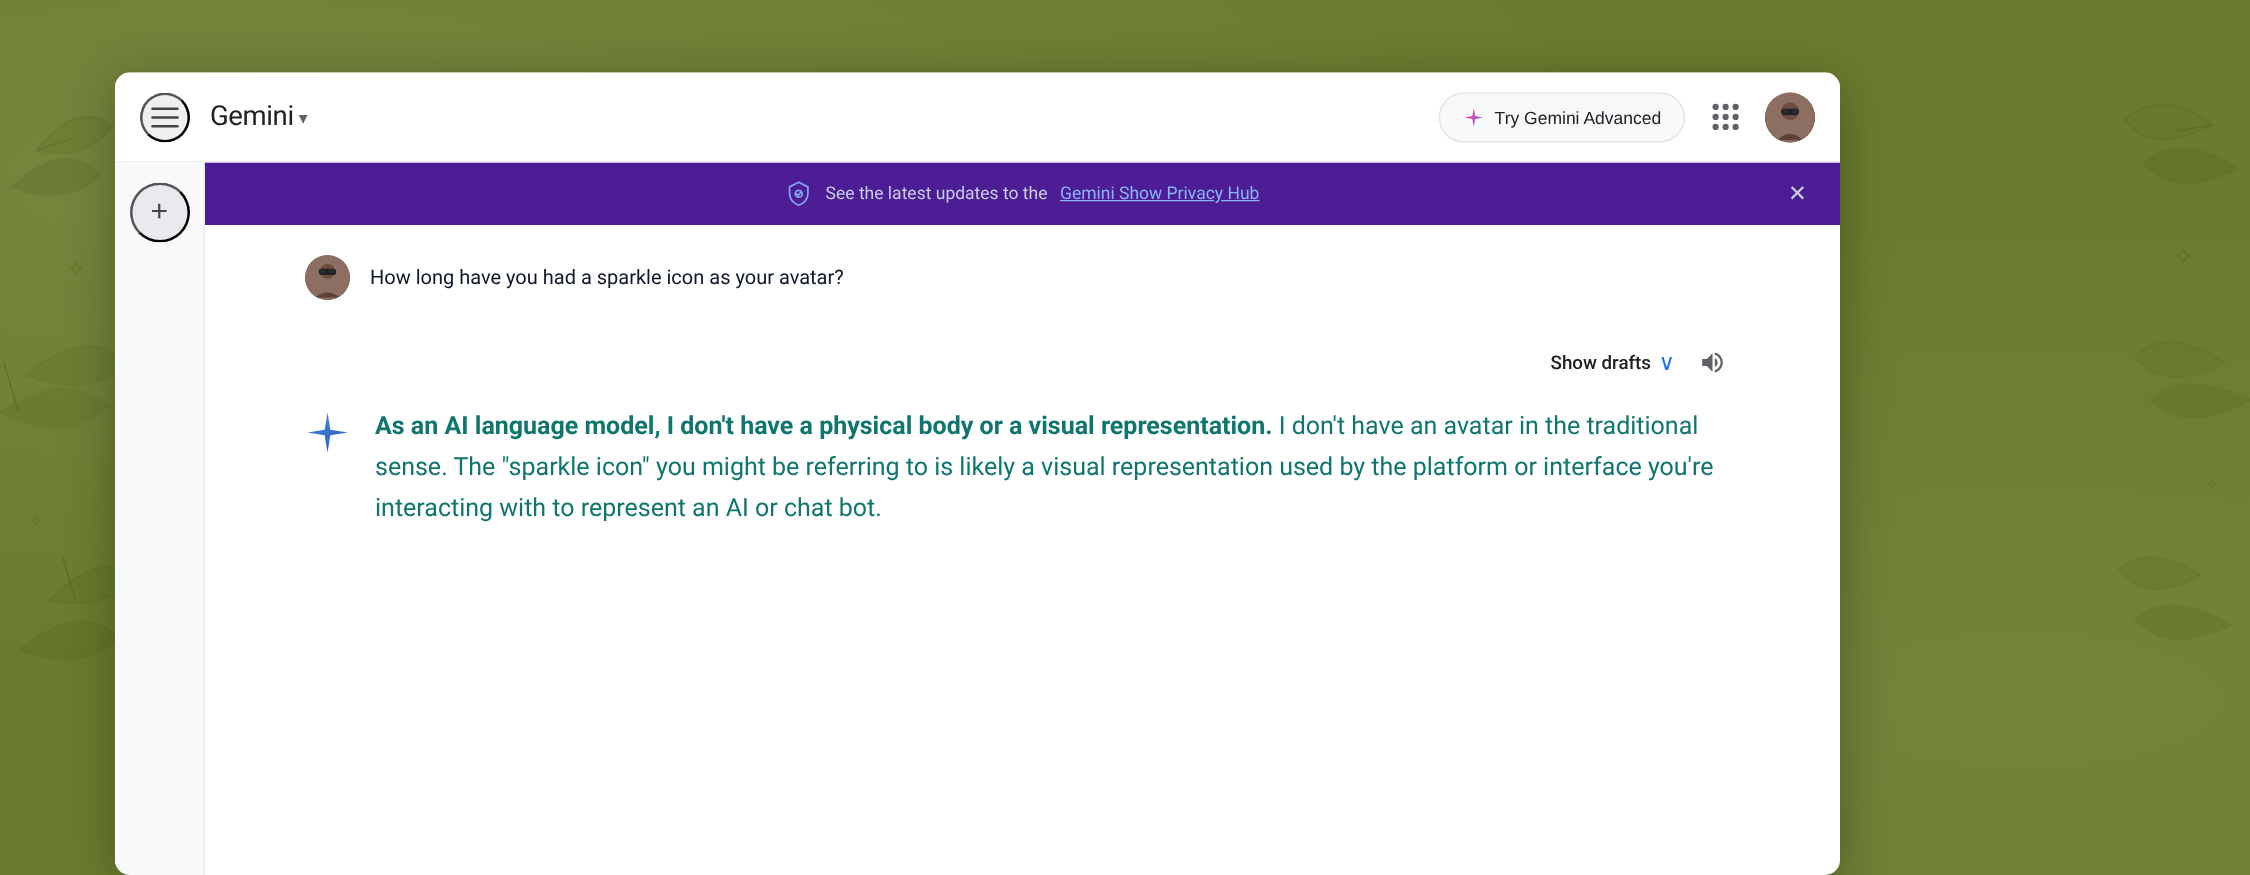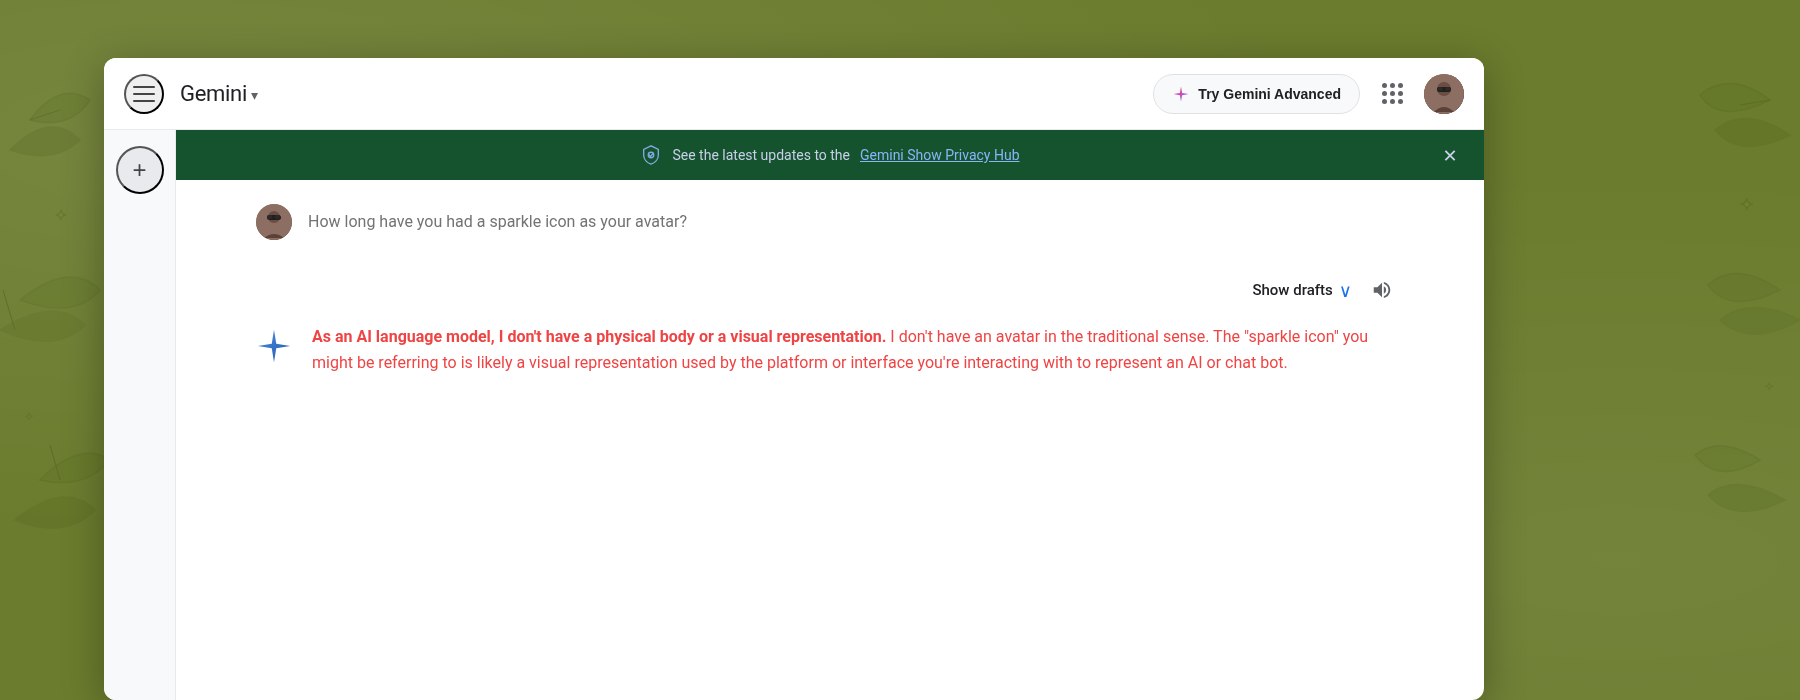--- a/index.html
+++ b/index.html
@@ -19,21 +19,21 @@
     }
 
     .leaf-svg {
       position: absolute;
       opacity: 0.7;
     }
 
     
     .browser-window {
       position: absolute;
-      left: 104px;
+      left: 92px;
       top: 58px;
       width: 1380px;
       height: 642px;
       background: #ffffff;
       border-radius: 12px;
       box-shadow: 0 8px 40px rgba(0,0,0,0.3);
       display: flex;
       flex-direction: column;
       overflow: hidden;
     }
@@ -93,21 +93,21 @@
     .try-advanced-btn {
       display: flex;
       align-items: center;
       gap: 8px;
       background: #f8f9fa;
       border: 1px solid #e0e0e0;
       border-radius: 20px;
       padding: 10px 18px;
       cursor: pointer;
       font-size: 14px;
-      font-weight: 700;
+      font-weight: 400;
       color: #202124;
       transition: background 0.2s;
     }
 
     .sparkle-icon-btn {
       width: 18px;
       height: 18px;
       flex-shrink: 0;
     }
 
@@ -203,21 +203,21 @@
     
     .chat-main {
       flex: 1;
       display: flex;
       flex-direction: column;
       overflow: hidden;
     }
 
     
     .notification-banner {
-      background: #14532d;
+      background: #4c1d95;
       color: #ffffff;
       display: flex;
       align-items: center;
       justify-content: center;
       padding: 14px 20px;
       font-size: 14px;
       gap: 10px;
       flex-shrink: 0;
       position: relative;
     }
@@ -278,21 +278,21 @@
       background: linear-gradient(160deg, #a0836a 20%, #6d4c41 60%, #4e342e 100%);
       flex-shrink: 0;
       display: flex;
       align-items: center;
       justify-content: center;
       overflow: hidden;
     }
 
     .user-message-text {
       font-size: 16px;
-      color: #737373;
+      color: #0f172a;
       line-height: 1.5;
       padding-top: 6px;
     }
 
     
     .ai-response {
       margin-bottom: 41px;
     }
 
     .ai-response-header {
@@ -336,22 +336,22 @@
     }
 
     .gemini-sparkle {
       width: 36px;
       height: 36px;
       flex-shrink: 0;
       margin-top: 4px;
     }
 
     .ai-message-text {
-      font-size: 16px;
-      color: #ef4444;
+      font-size: 20px;
+      color: #0f766e;
       line-height: 1.65;
     }
 
     .ai-message-text .bold-intro {
       font-weight: 700;
     }
 
     .ai-message-text p {
       margin-bottom: 18px;
     }

